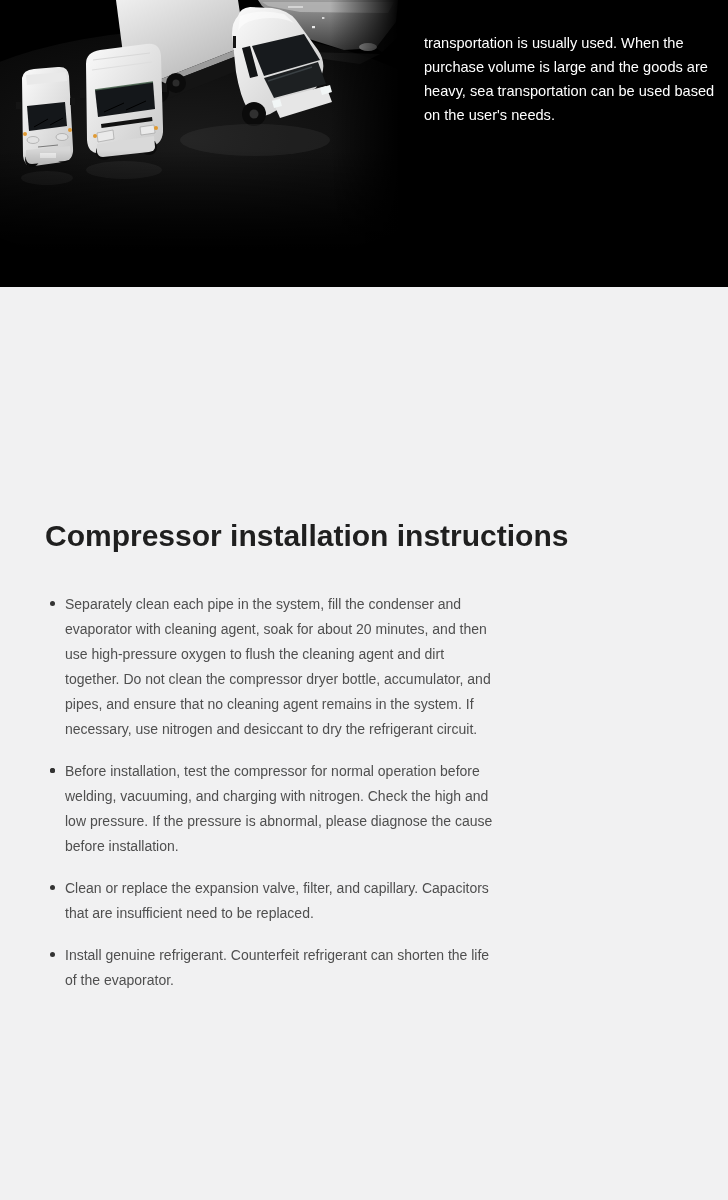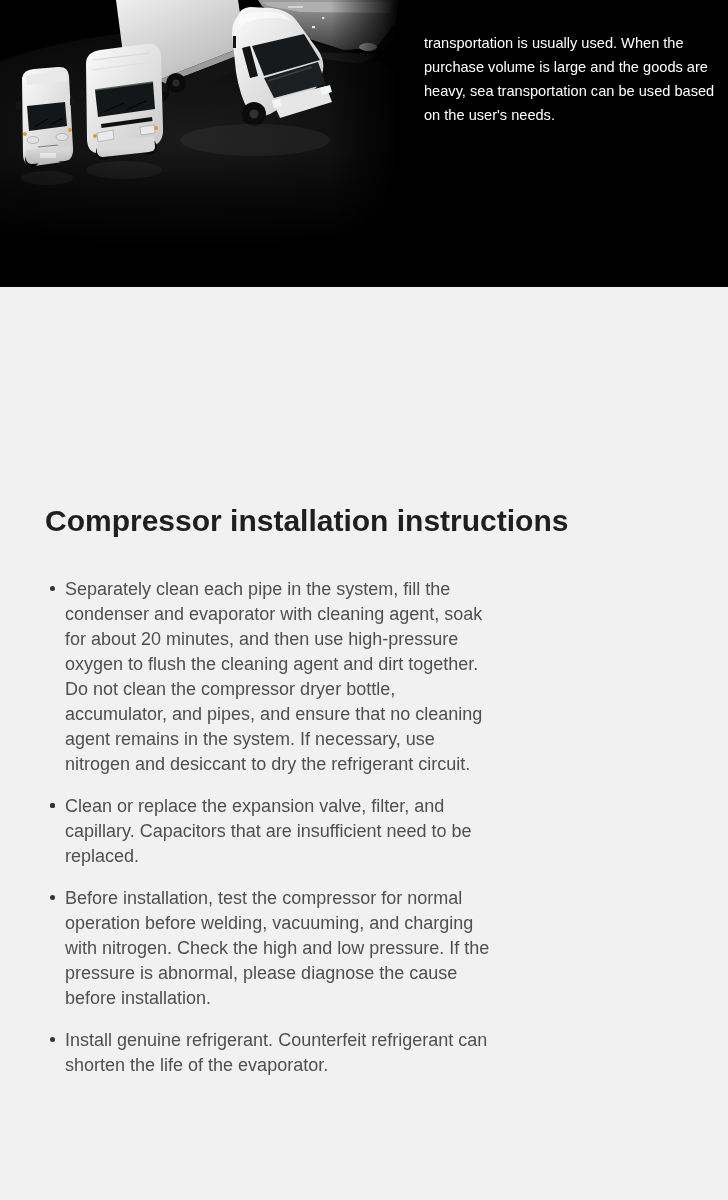--- a/index.html
+++ b/index.html
@@ -35,38 +35,38 @@
     font-weight: 400;
   }
   .content {
     box-sizing: border-box;
     width: 728px;
     height: 913px;
     background: #f1f1f2;
     padding-top: 216px;
   }
   .title {
-    margin: 0 0 0 45px;
+    margin: 15px 0 0 45px;
     font-size: 30px;
     line-height: 36px;
     font-weight: 700;
     color: #1f1f1f;
     letter-spacing: 0;
   }
   .bullets {
     list-style: none;
     margin: 38px 0 0 48px;
     padding: 0;
     width: 446px;
   }
   .bullets li {
     position: relative;
     padding-left: 17px;
     margin: 0 0 17px 0;
-    font-size: 18px;
+    font-size: 14px;
     line-height: 25px;
     color: #4f4f4f;
   }
   .bullets .dot {
     position: absolute;
     left: 2px;
     top: 9px;
     width: 5px;
     height: 5px;
     border-radius: 50%;
@@ -201,25 +201,25 @@
     <ul class="bullets">
       <li>
         <span class="dot"></span>
         <span>Separately clean each pipe in the system, fill the condenser and evaporator with cleaning agent, soak for about 20 minutes, and then use high-pressure oxygen to flush the cleaning agent and dirt together. Do not clean the compressor dryer bottle, accumulator, and pipes, and ensure that no cleaning agent remains in the system. If necessary, use nitrogen and desiccant to dry the refrigerant circuit.</span>
       </li>
       <li>
         <span class="dot"></span>
       </li>
       <li>
         <span class="dot"></span>
+        <span>Before installation, test the compressor for normal operation before welding, vacuuming, and charging with nitrogen. Check the high and low pressure. If the pressure is abnormal, please diagnose the cause before installation.</span>
+      </li>
+      <li>
+        <span class="dot"></span>
         <span>Clean or replace the expansion valve, filter, and capillary. Capacitors that are insufficient need to be replaced.</span>
-      </li>
-      <li>
-        <span class="dot"></span>
-        <span>Before installation, test the compressor for normal operation before welding, vacuuming, and charging with nitrogen. Check the high and low pressure. If the pressure is abnormal, please diagnose the cause before installation.</span>
       </li>
       <li>
         <span class="dot"></span>
         <span>Install genuine refrigerant. Counterfeit refrigerant can shorten the life of the evaporator.</span>
       </li>
     </ul>
   </section>
 
 </div>
 

